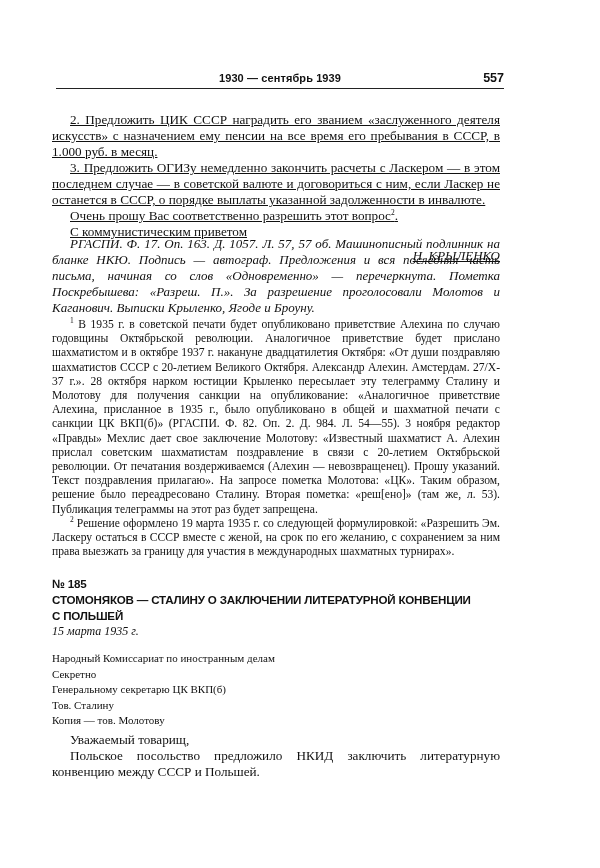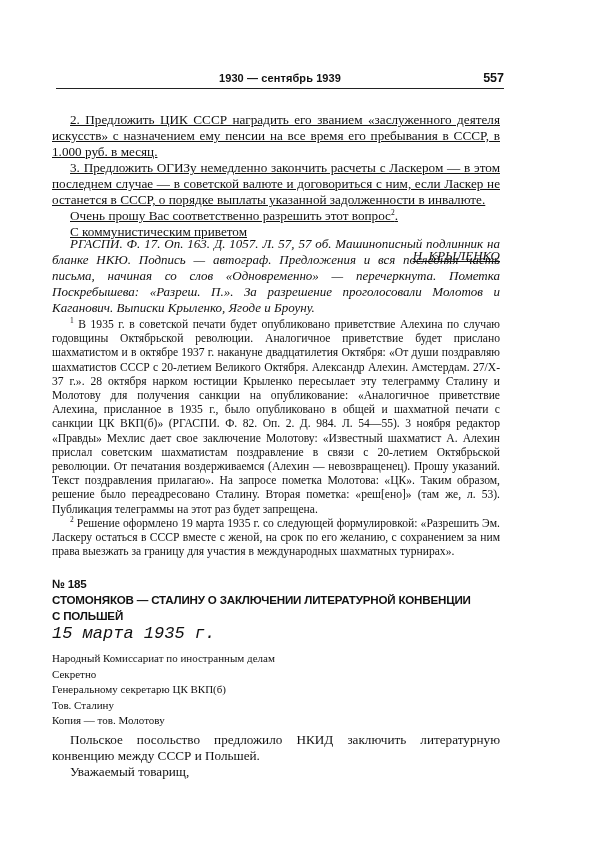--- a/index.html
+++ b/index.html
@@ -14,21 +14,21 @@
   .block { position: absolute; left: 0; width: 448px; }
   p { margin: 0; }
   .body-text { font-size: 13.2px; line-height: 16px; text-align: justify; }
   .indent { text-indent: 18px; }
   .sig { text-align: right; font-style: italic; font-size: 13px; }
   .source { font-style: italic; font-size: 13px; line-height: 16px; text-align: justify; }
   .note { font-size: 11.6px; line-height: 14.2px; text-align: justify; }
   sup { font-size: 7.5px; vertical-align: super; line-height: 0; }
   .doc-num, .doc-title { font-family: "Liberation Sans", "DejaVu Sans", sans-serif; font-weight: bold;
     font-size: 11.6px; line-height: 16px; letter-spacing: -0.2px; }
-  .date { font-style: italic; font-size: 17px; font-family: Liberation Mono, monospace; }
+  .date { font-style: italic; font-size: 12px; }
   .addr p { font-size: 11px; line-height: 15.6px; }
 </style>
 </head>
 <body>
 
 <div class="page">
 
   <div class="running-head">
     <span class="title">1930 — сентябрь 1939</span>
     <span class="pnum">557</span>
@@ -62,17 +62,17 @@
 
   <div class="block addr" style="top:651px;">
     <p>Народный Комиссариат по иностранным делам</p>
     <p>Секретно</p>
     <p>Генеральному секретарю ЦК ВКП(б)</p>
     <p>Тов. Сталину</p>
     <p>Копия — тов. Молотову</p>
   </div>
 
   <div class="block" style="top:732px;">
+    <p class="body-text indent">Уважаемый товарищ,</p>
     <p class="body-text indent">Польское посольство предложило НКИД заключить литературную конвенцию между СССР и Польшей.</p>
-    <p class="body-text indent">Уважаемый товарищ,</p>
   </div>
 
 </div>
 
 </body></html>

